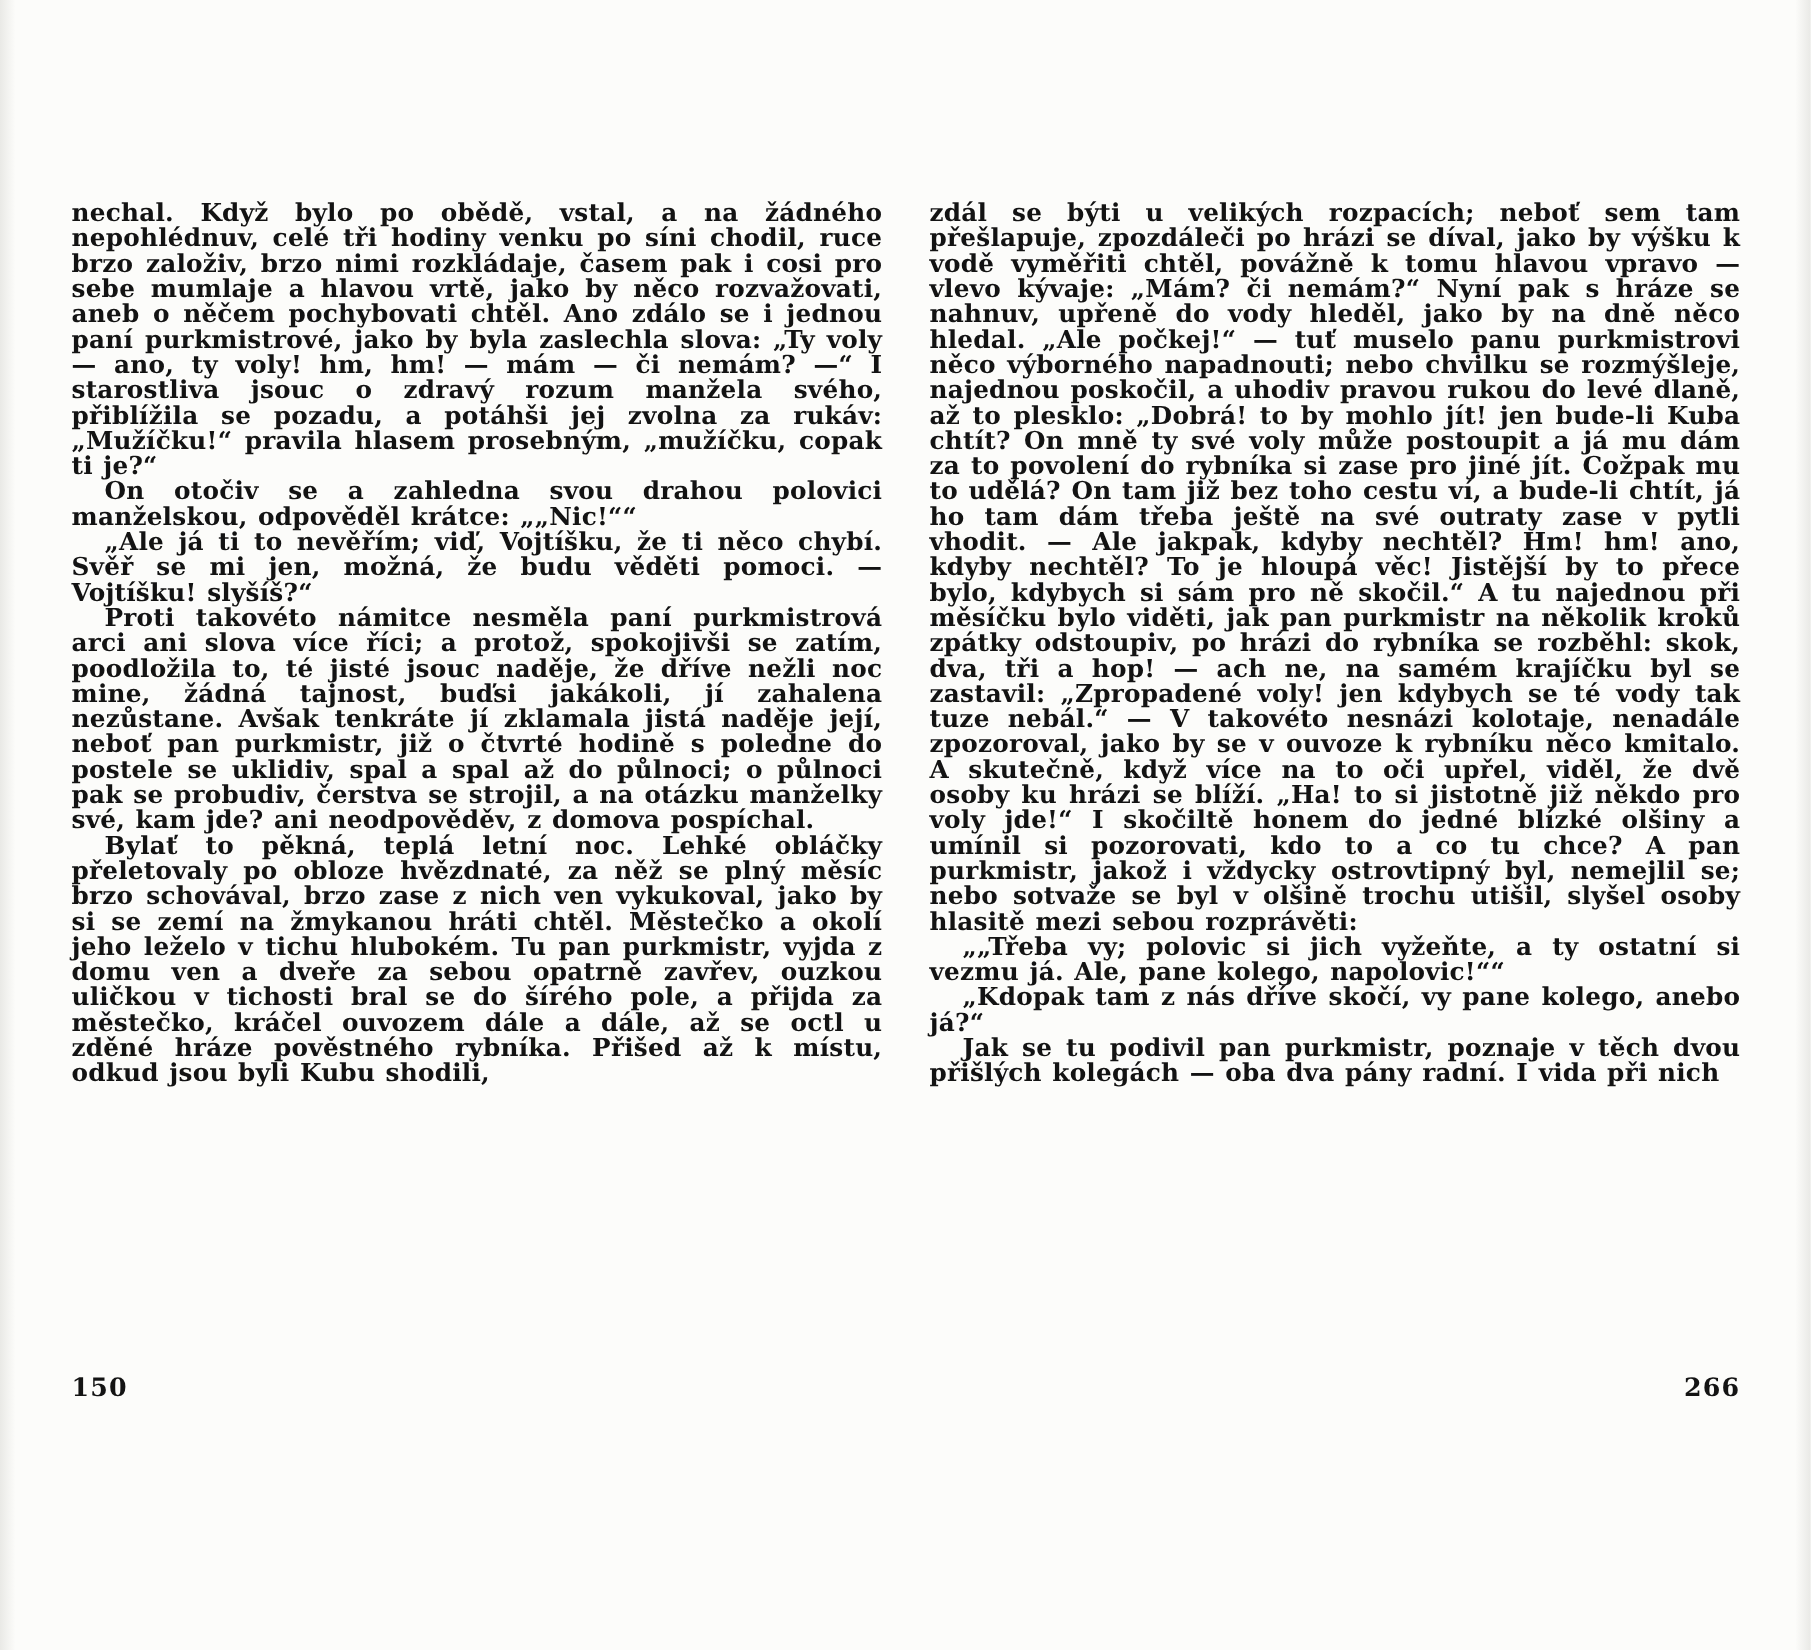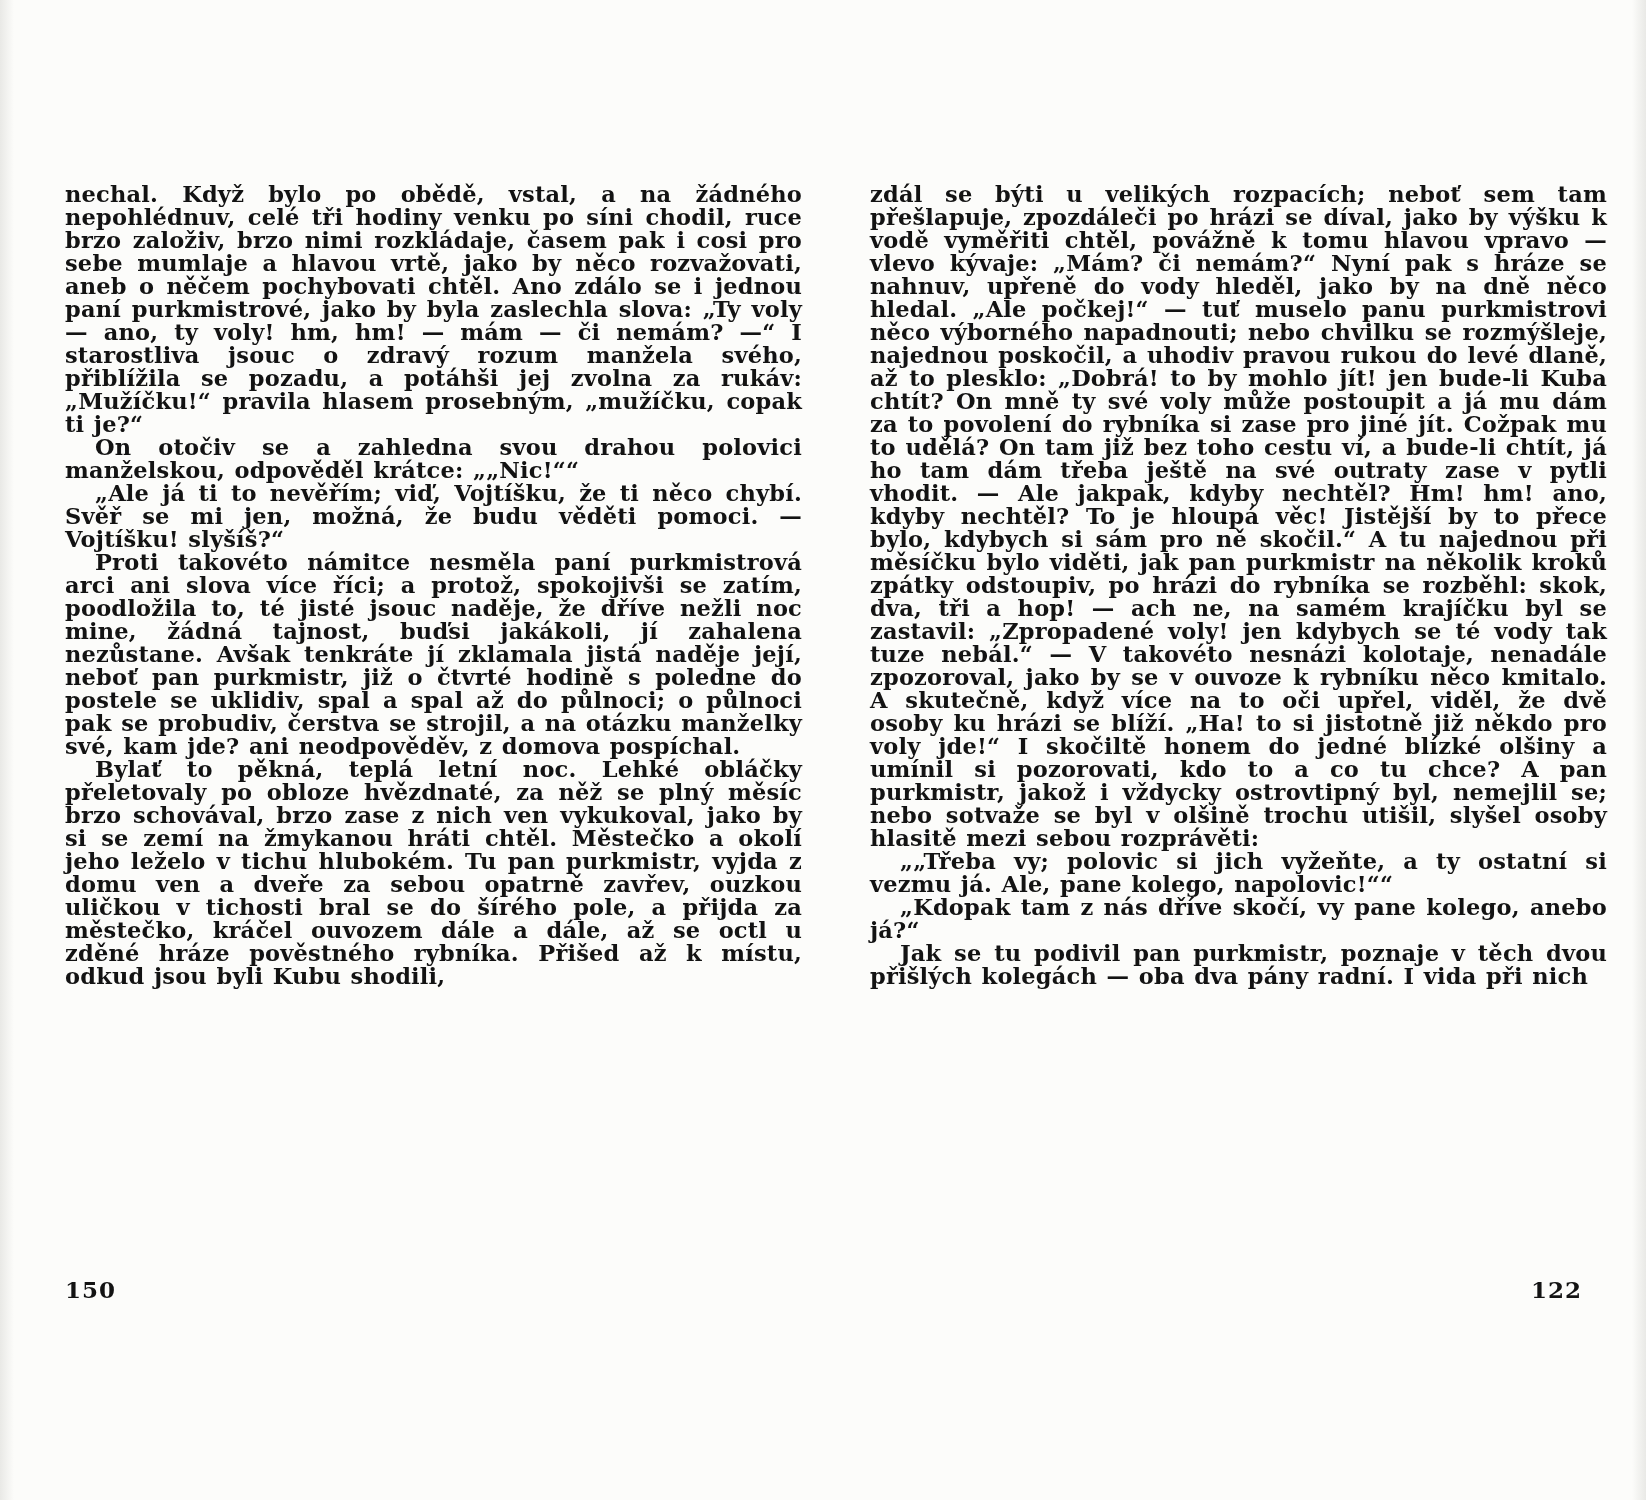--- a/index.html
+++ b/index.html
@@ -34,28 +34,28 @@
     top: 183px;
     width: 737px;
     font-size: 22.5px;
     line-height: 23px;
     font-weight: 700;
     text-align: justify;
     letter-spacing: 0.2px;
     word-spacing: 1.5px;
   }
   .left-page  .text-block { left: 65px; }
-  .right-page .text-block { left: 22px; margin-left: 25px; }
+  .right-page .text-block { left: 22px; }
 
   .text-block p { margin: 0; }
   .text-block p.ind { text-indent: 30px; }
 
   .folio {
     position: absolute;
-    top: 1276px;
+    top: 1248px;
     font-size: 23px;
     font-weight: 700;
     letter-spacing: 1px;
   }
   .left-page  .folio { left: 65px; }
   .right-page .folio { left: 22px; width: 737px; text-align: right; }
 </style>
 </head>
 <body>
 
@@ -75,16 +75,16 @@
     <div class="folio">150</div>
   </section>
 
   <section class="page right-page">
     <div class="text-block">
       <p>zdál se býti u velikých rozpacích; neboť sem tam přešlapuje, zpozdáleči po hrázi se díval, jako by výšku k vodě vyměřiti chtěl, povážně k tomu hlavou vpravo — vlevo kývaje: „Mám? či nemám?“ Nyní pak s hráze se nahnuv, upřeně do vody hleděl, jako by na dně něco hledal. „Ale počkej!“ — tuť muselo panu purkmistrovi něco výborného napadnouti; nebo chvilku se rozmýšleje, najednou poskočil, a uhodiv pravou rukou do levé dlaně, až to plesklo: „Dobrá! to by mohlo jít! jen bude-li Kuba chtít? On mně ty své voly může postoupit a já mu dám za to povolení do rybníka si zase pro jiné jít. Cožpak mu to udělá? On tam již bez toho cestu ví, a bude-li chtít, já ho tam dám třeba ještě na své outraty zase v pytli vhodit. — Ale jakpak, kdyby nechtěl? Hm! hm! ano, kdyby nechtěl? To je hloupá věc! Jistější by to přece bylo, kdybych si sám pro ně skočil.“ A tu najednou při měsíčku bylo viděti, jak pan purkmistr na několik kroků zpátky odstoupiv, po hrázi do rybníka se rozběhl: skok, dva, tři a hop! — ach ne, na samém krajíčku byl se zastavil: „Zpropadené voly! jen kdybych se té vody tak tuze nebál.“ — V takovéto nesnázi kolotaje, nenadále zpozoroval, jako by se v ouvoze k rybníku něco kmitalo. A skutečně, když více na to oči upřel, viděl, že dvě osoby ku hrázi se blíží. „Ha! to si jistotně již někdo pro voly jde!“ I skočiltě honem do jedné blízké olšiny a umínil si pozorovati, kdo to a co tu chce? A pan purkmistr, jakož i vždycky ostrovtipný byl, nemejlil se; nebo sotvaže se byl v olšině trochu utišil, slyšel osoby hlasitě mezi sebou rozprávěti:</p>
       <p class="ind">„„Třeba vy; polovic si jich vyžeňte, a ty ostatní si vezmu já. Ale, pane kolego, napolovic!““</p>
       <p class="ind">„Kdopak tam z nás dříve skočí, vy pane kolego, anebo já?“</p>
       <p class="ind">Jak se tu podivil pan purkmistr, poznaje v těch dvou přišlých kolegách — oba dva pány radní. I vida při nich</p>
     </div>
-    <div class="folio">122</div>
+    <div class="folio">266</div>
   </section>
 
 </div>
 
 </body></html>

